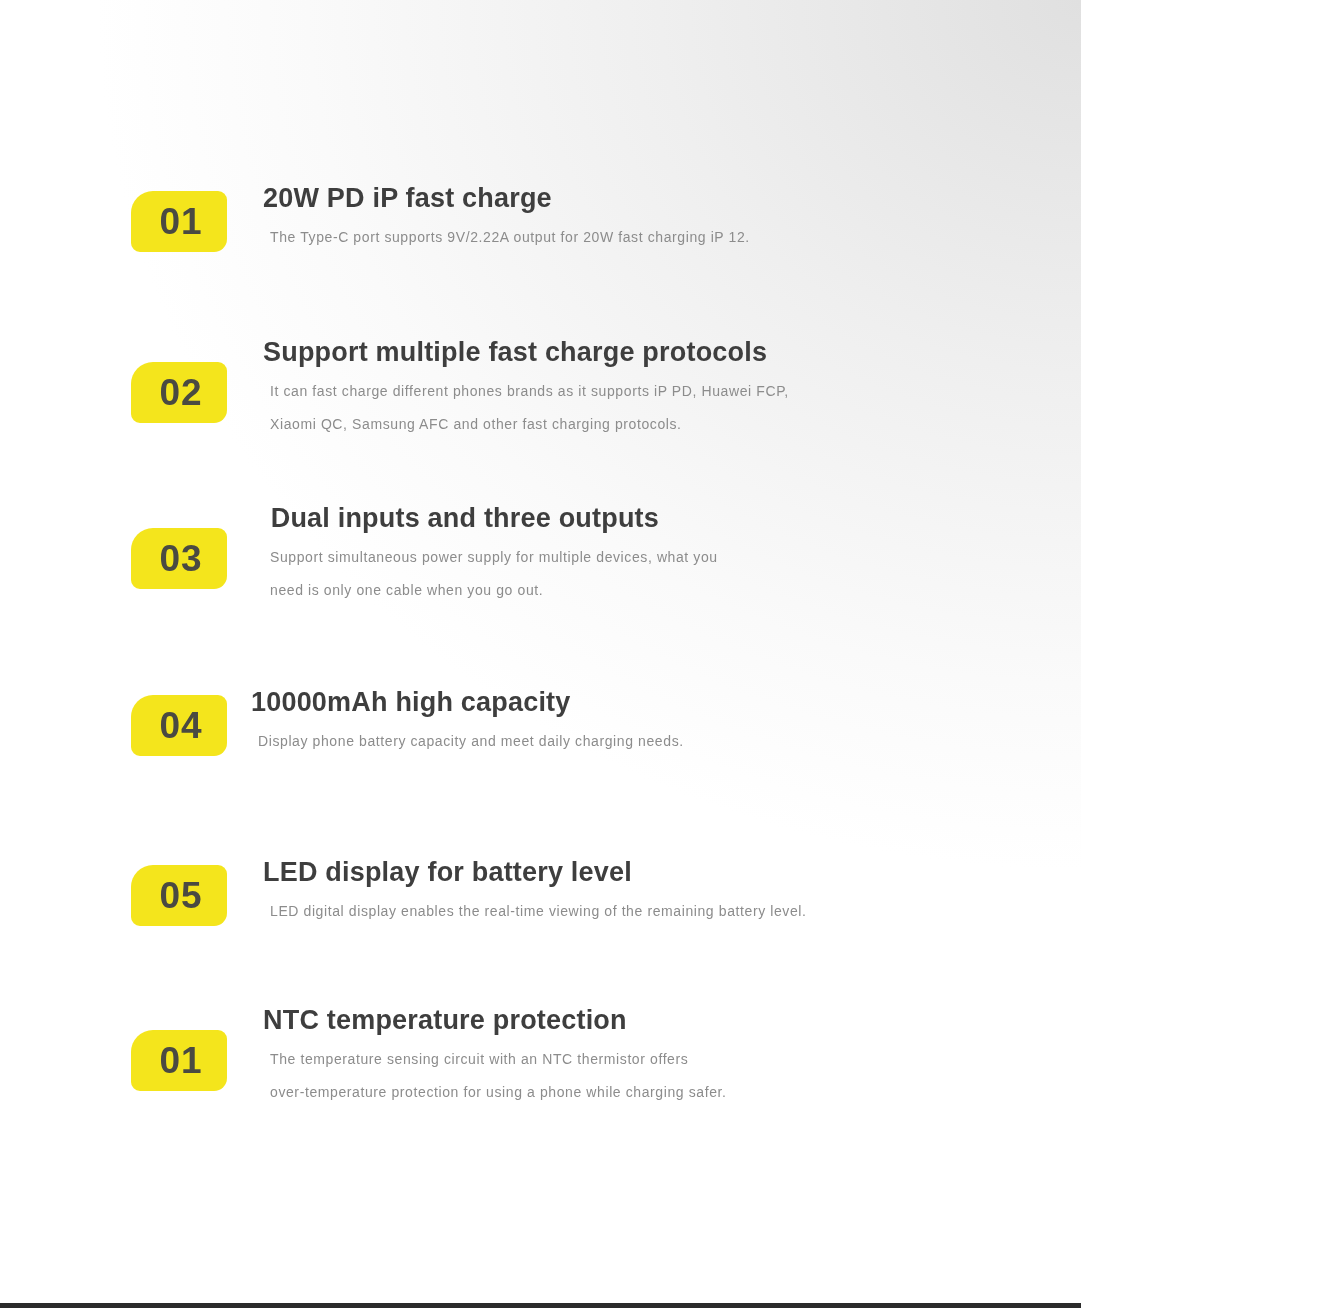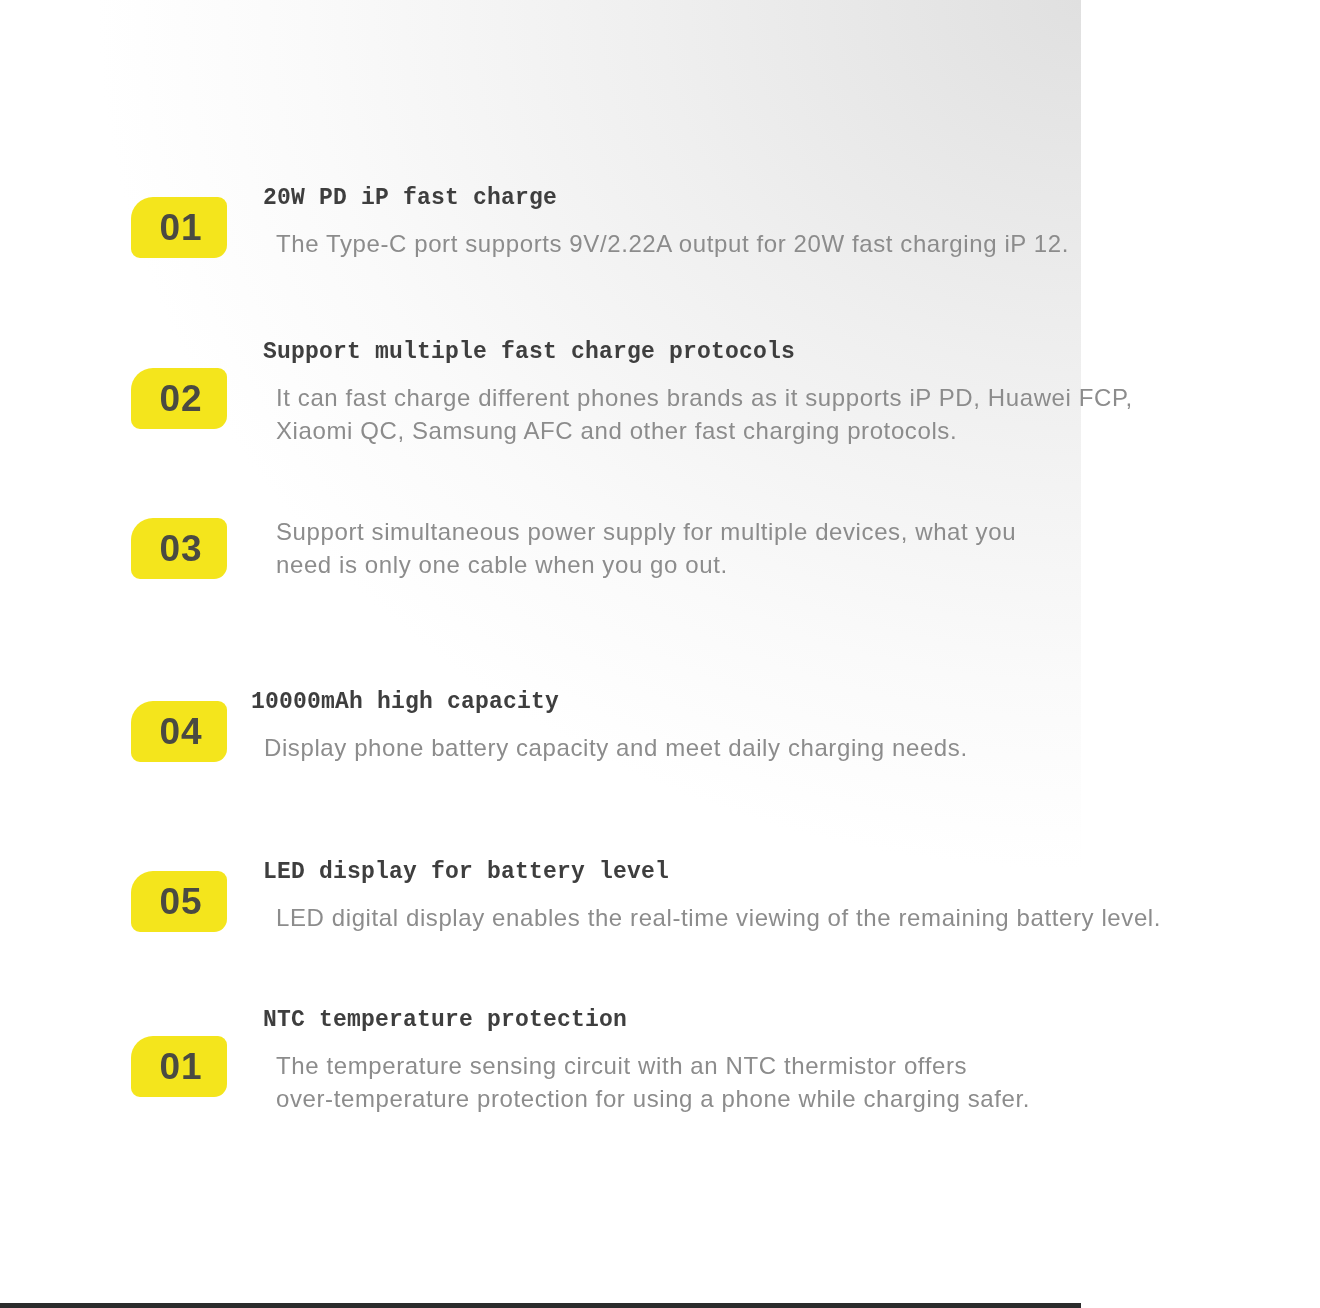--- a/index.html
+++ b/index.html
@@ -51,31 +51,30 @@
     font-size: 37px;
     font-weight: 700;
     color: var(--number-color, #4a4a42);
     letter-spacing: 1px;
     padding-left: 4px;
     line-height: 1;
   }
   .text { }
   .title {
     margin: 0 0 7px 0;
-    font-size: 23px;
+    font-size: 27px;
     font-weight: 700;
     line-height: 32px;
     color: var(--title-color, #3e3e3e);
     letter-spacing: 0.2px;
     white-space: pre;
-    font-family: Liberation Mono, monospace;
   }
   .desc {
-    margin: 13px;
-    font-size: 24px;
+    margin: 7px;
+    font-size: 14px;
     font-weight: 400;
     line-height: 33px;
     color: var(--body-color, #8c8c8c);
     letter-spacing: 0.6px;
     white-space: pre;
   }
   .bottom-bar {
     position: absolute;
     left: 0;
     bottom: 0;
@@ -108,20 +107,21 @@
       <p class="desc">It can fast charge different phones brands as it supports iP PD, Huawei FCP,
 Xiaomi QC, Samsung AFC and other fast charging protocols.</p>
     </div>
   </section>
 
   <section class="feature">
     <div class="badge">
       <span class="num">03</span>
     </div>
     <div class="text">
+      <h2 class="title"> Dual inputs and three outputs</h2>
       <p class="desc">Support simultaneous power supply for multiple devices, what you
 need is only one cable when you go out.</p>
     </div>
   </section>
 
   <section class="feature">
     <div class="badge">
       <span class="num">04</span>
     </div>
     <div class="text">

